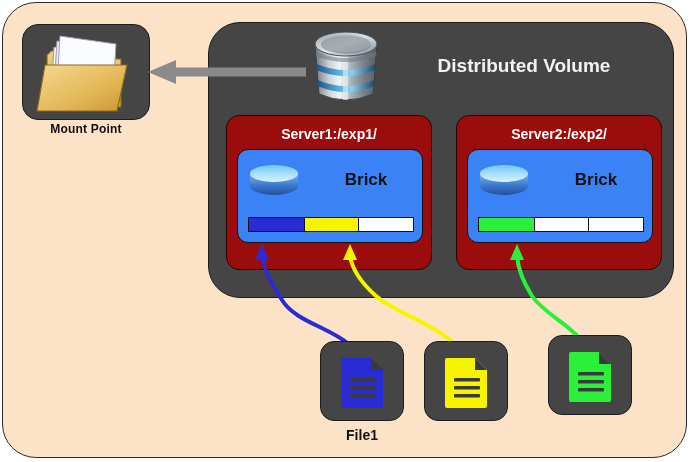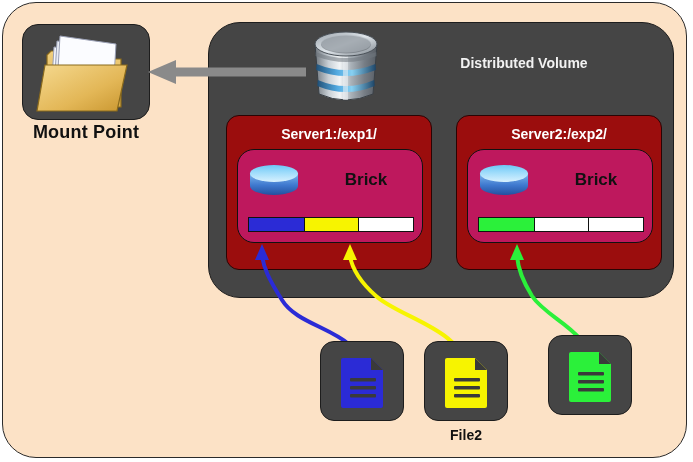--- a/index.html
+++ b/index.html
@@ -14,39 +14,39 @@
     box-sizing:border-box;
   }
 
   
   .tile{position:absolute;background:#454545;border:1.5px solid #1d1d1d;
         border-radius:14px;box-sizing:border-box;}
 
   
   #mount-tile{left:22px;top:24px;width:128px;height:96px;border-radius:16px;}
   #mount-label{position:absolute;left:10px;top:122px;width:152px;text-align:center;
-     font-size:18px;font-weight:bold;color:#111;letter-spacing:.2px;}
+     font-size:12px;font-weight:bold;color:#111;letter-spacing:.2px;}
 
   
   #volume-box{position:absolute;left:208px;top:22px;width:466px;height:276px;
       background:#454545;border:1.5px solid #1d1d1d;border-radius:32px;box-sizing:border-box;}
   #volume-title{position:absolute;left:404px;top:55px;width:240px;text-align:center;
-      font-size:14px;font-weight:bold;color:#f2f2f2;}
+      font-size:19px;font-weight:bold;color:#f2f2f2;}
 
   
   .server{position:absolute;background:#9b0d0d;border:1.5px solid #2a0404;
       border-radius:13px;box-sizing:border-box;}
   #server1{left:226px;top:115px;width:206px;height:155px;}
   #server2{left:456px;top:115px;width:206px;height:155px;padding-left:28px;}
   .server-title{position:absolute;top:10px;left:0;width:100%;text-align:center;
       font-size:14px;font-weight:bold;color:#ffffff;}
 
   
   .brick-card{position:absolute;left:10px;top:33px;width:186px;height:94px;
-      background:#be185d;border:1.5px solid #111;border-radius:17px;box-sizing:border-box;}
+      background:#3b82f6;border:1.5px solid #111;border-radius:11px;box-sizing:border-box;}
   .brick-label{position:absolute;left:78px;top:20px;width:100px;text-align:center;
       font-size:17px;font-weight:bold;color:#111;}
 
   
   .cyl{position:absolute;left:12px;top:15px;width:48px;height:36px;}
   .cyl .body{position:absolute;left:0;top:8px;width:48px;height:22px;border-radius:0 0 24px 24px/0 0 9px 9px;
      background:linear-gradient(180deg,#7fb8ee 0%,#3f79cf 55%,#23509f 100%);}
   .cyl .top{position:absolute;left:0;top:0;width:48px;height:17px;border-radius:50%;
      background:linear-gradient(180deg,#6dc8f7 0%,#9fdcfb 45%,#d8f1fe 100%);}
 
@@ -205,33 +205,33 @@
     <svg class="doc-icon" viewBox="0 0 48 52">
       <path d="M4 2 h28 l12 12 v36 a2 2 0 0 1 -2 2 h-38 a2 2 0 0 1 -2 -2 v-46 a2 2 0 0 1 2 -2 z" fill="#2b2bd6"></path>
       <path d="M32 2 l12 12 h-12 z" fill="#3a3a3a"></path>
       <g fill="#3a3a3a">
         <rect x="11" y="22" width="26" height="3.6" rx="1"></rect>
         <rect x="11" y="30" width="26" height="3.6" rx="1"></rect>
         <rect x="11" y="38" width="26" height="3.6" rx="1"></rect>
       </g>
     </svg>
   </div>
+  <div class="file-label" id="file1-label">File1</div>
 
   <div class="tile file-tile" id="file2-tile">
     <svg class="doc-icon" viewBox="0 0 48 52">
       <path d="M4 2 h28 l12 12 v36 a2 2 0 0 1 -2 2 h-38 a2 2 0 0 1 -2 -2 v-46 a2 2 0 0 1 2 -2 z" fill="#f7f400"></path>
       <path d="M32 2 l12 12 h-12 z" fill="#3a3a3a"></path>
       <g fill="#3a3a3a">
         <rect x="11" y="22" width="26" height="3.6" rx="1"></rect>
         <rect x="11" y="30" width="26" height="3.6" rx="1"></rect>
         <rect x="11" y="38" width="26" height="3.6" rx="1"></rect>
       </g>
     </svg>
   </div>
-  <div class="file-label" id="file2-label">File2</div>
 
   <div class="tile file-tile" id="file3-tile">
     <svg class="doc-icon" viewBox="0 0 48 52">
       <path d="M4 2 h28 l12 12 v36 a2 2 0 0 1 -2 2 h-38 a2 2 0 0 1 -2 -2 v-46 a2 2 0 0 1 2 -2 z" fill="#2bf03a"></path>
       <path d="M32 2 l12 12 h-12 z" fill="#3a3a3a"></path>
       <g fill="#3a3a3a">
         <rect x="11" y="22" width="26" height="3.6" rx="1"></rect>
         <rect x="11" y="30" width="26" height="3.6" rx="1"></rect>
         <rect x="11" y="38" width="26" height="3.6" rx="1"></rect>
       </g>

